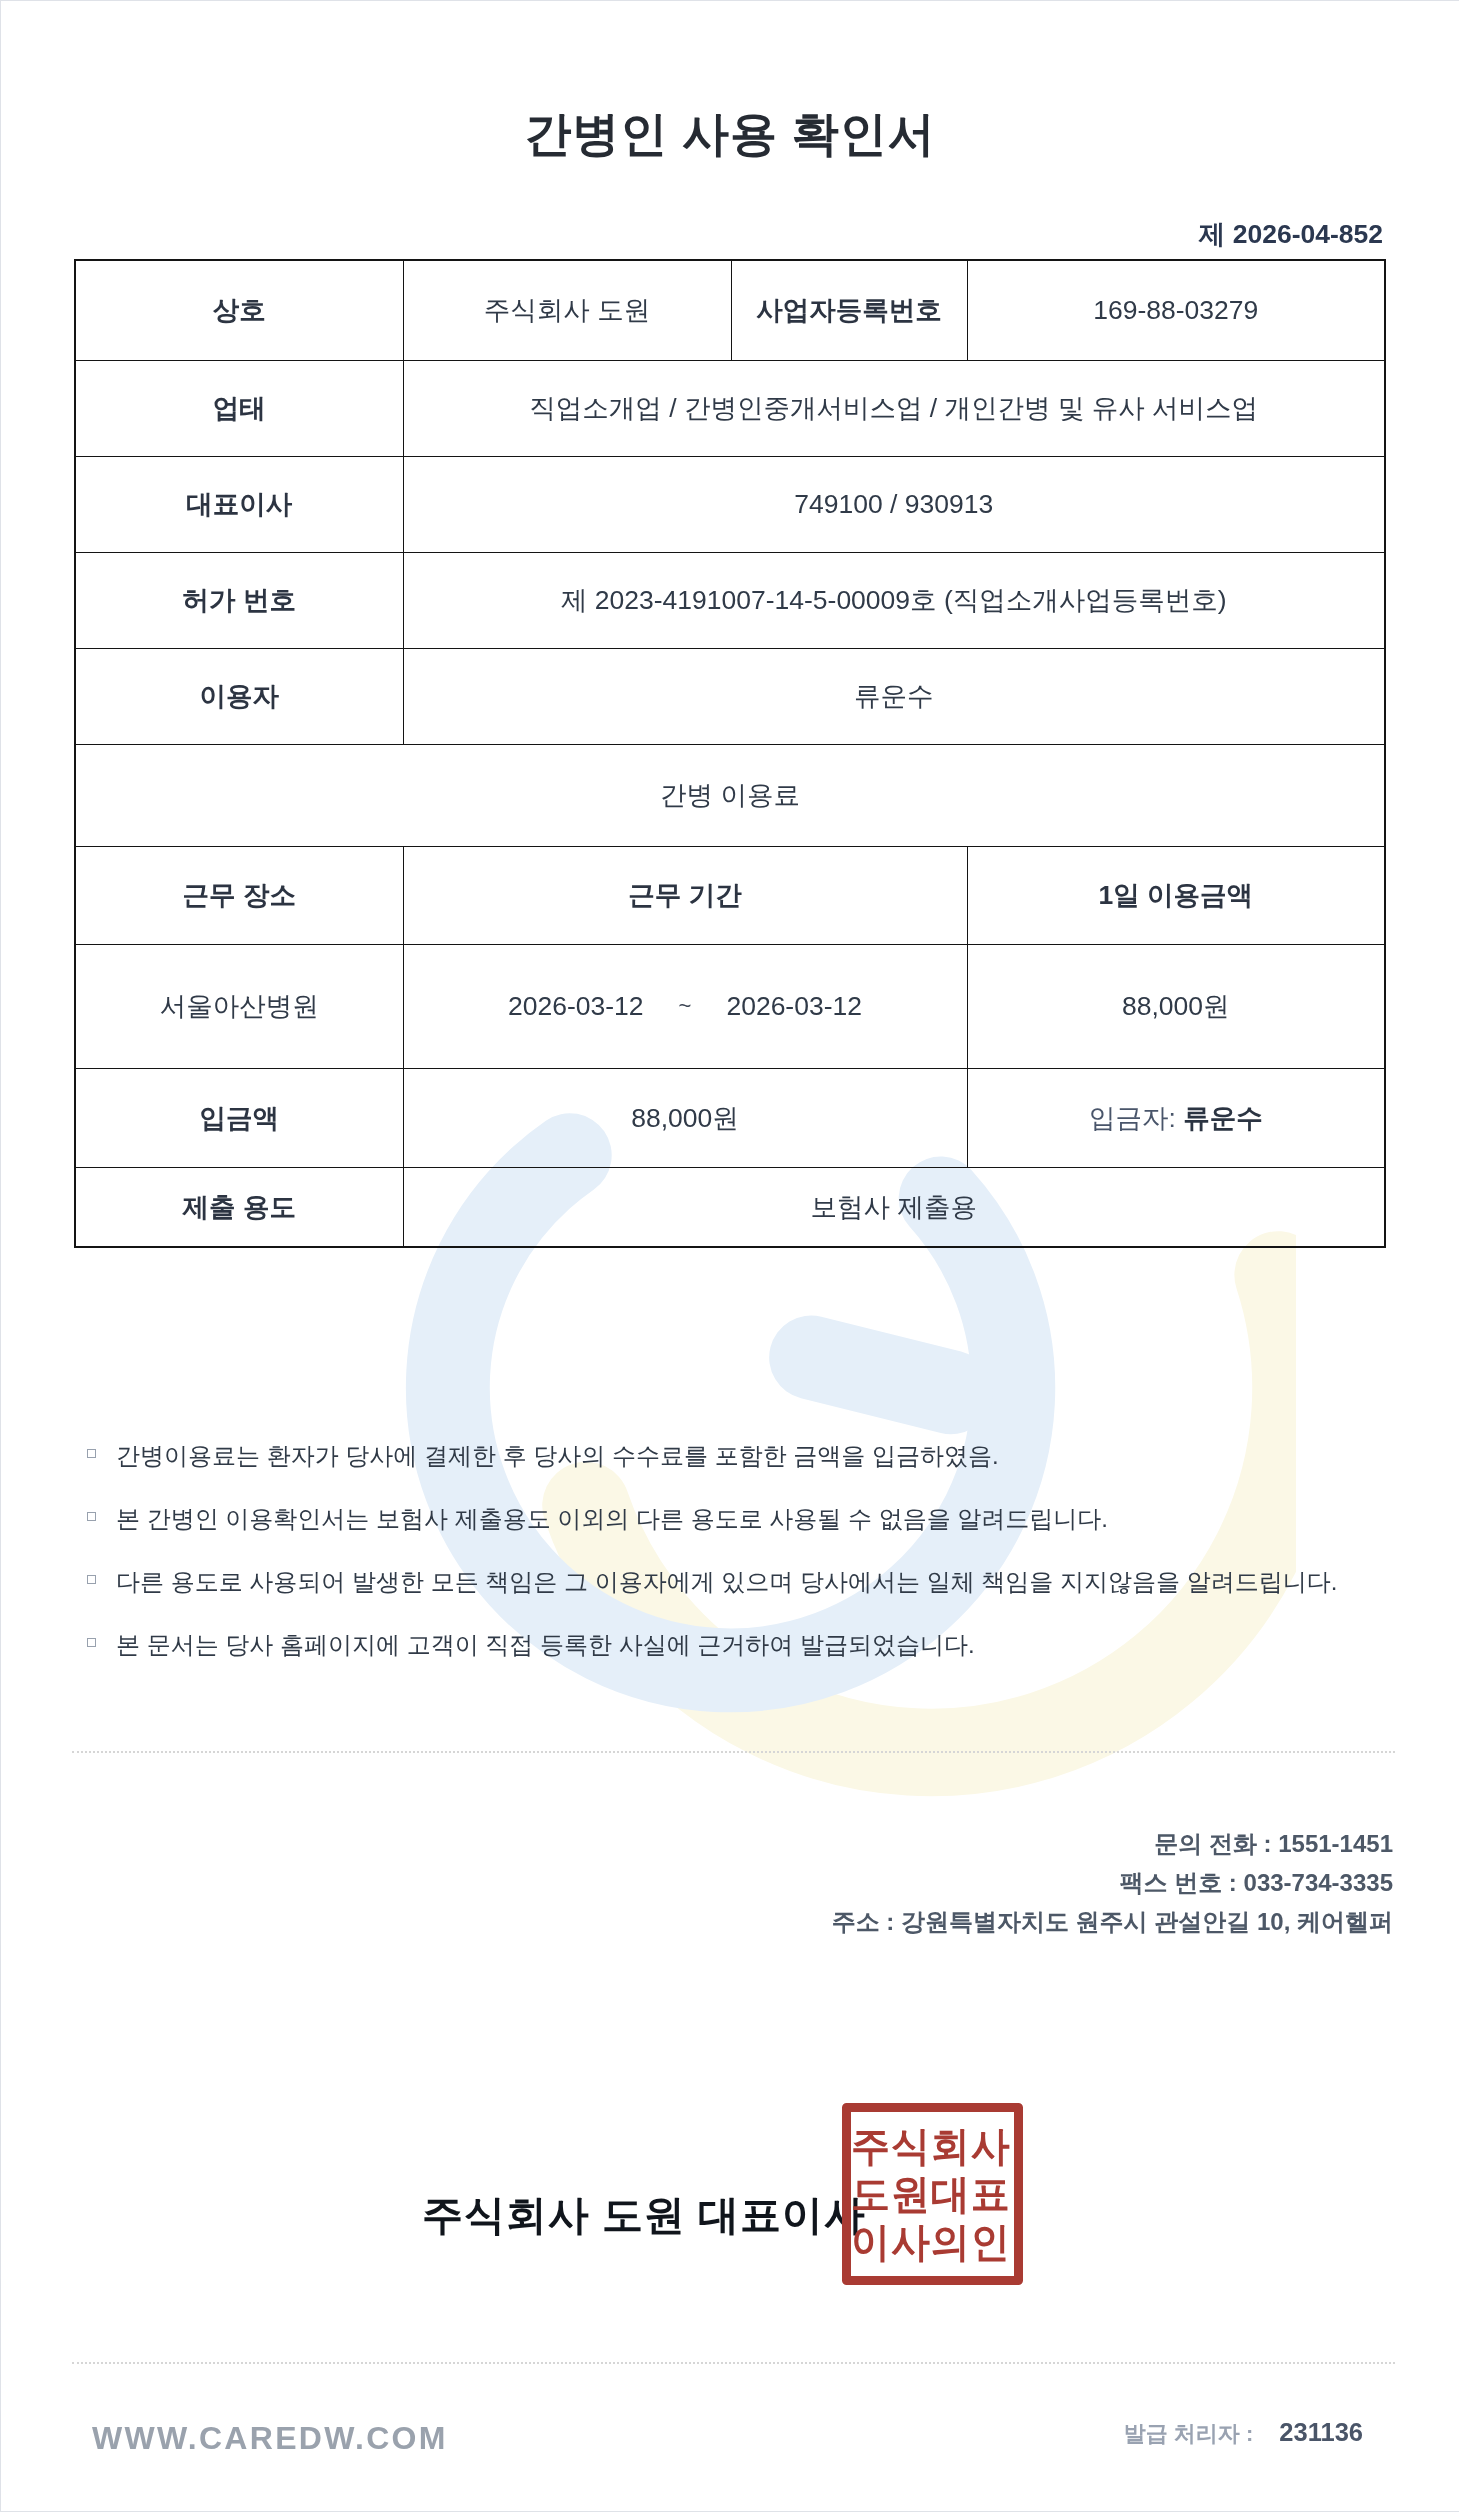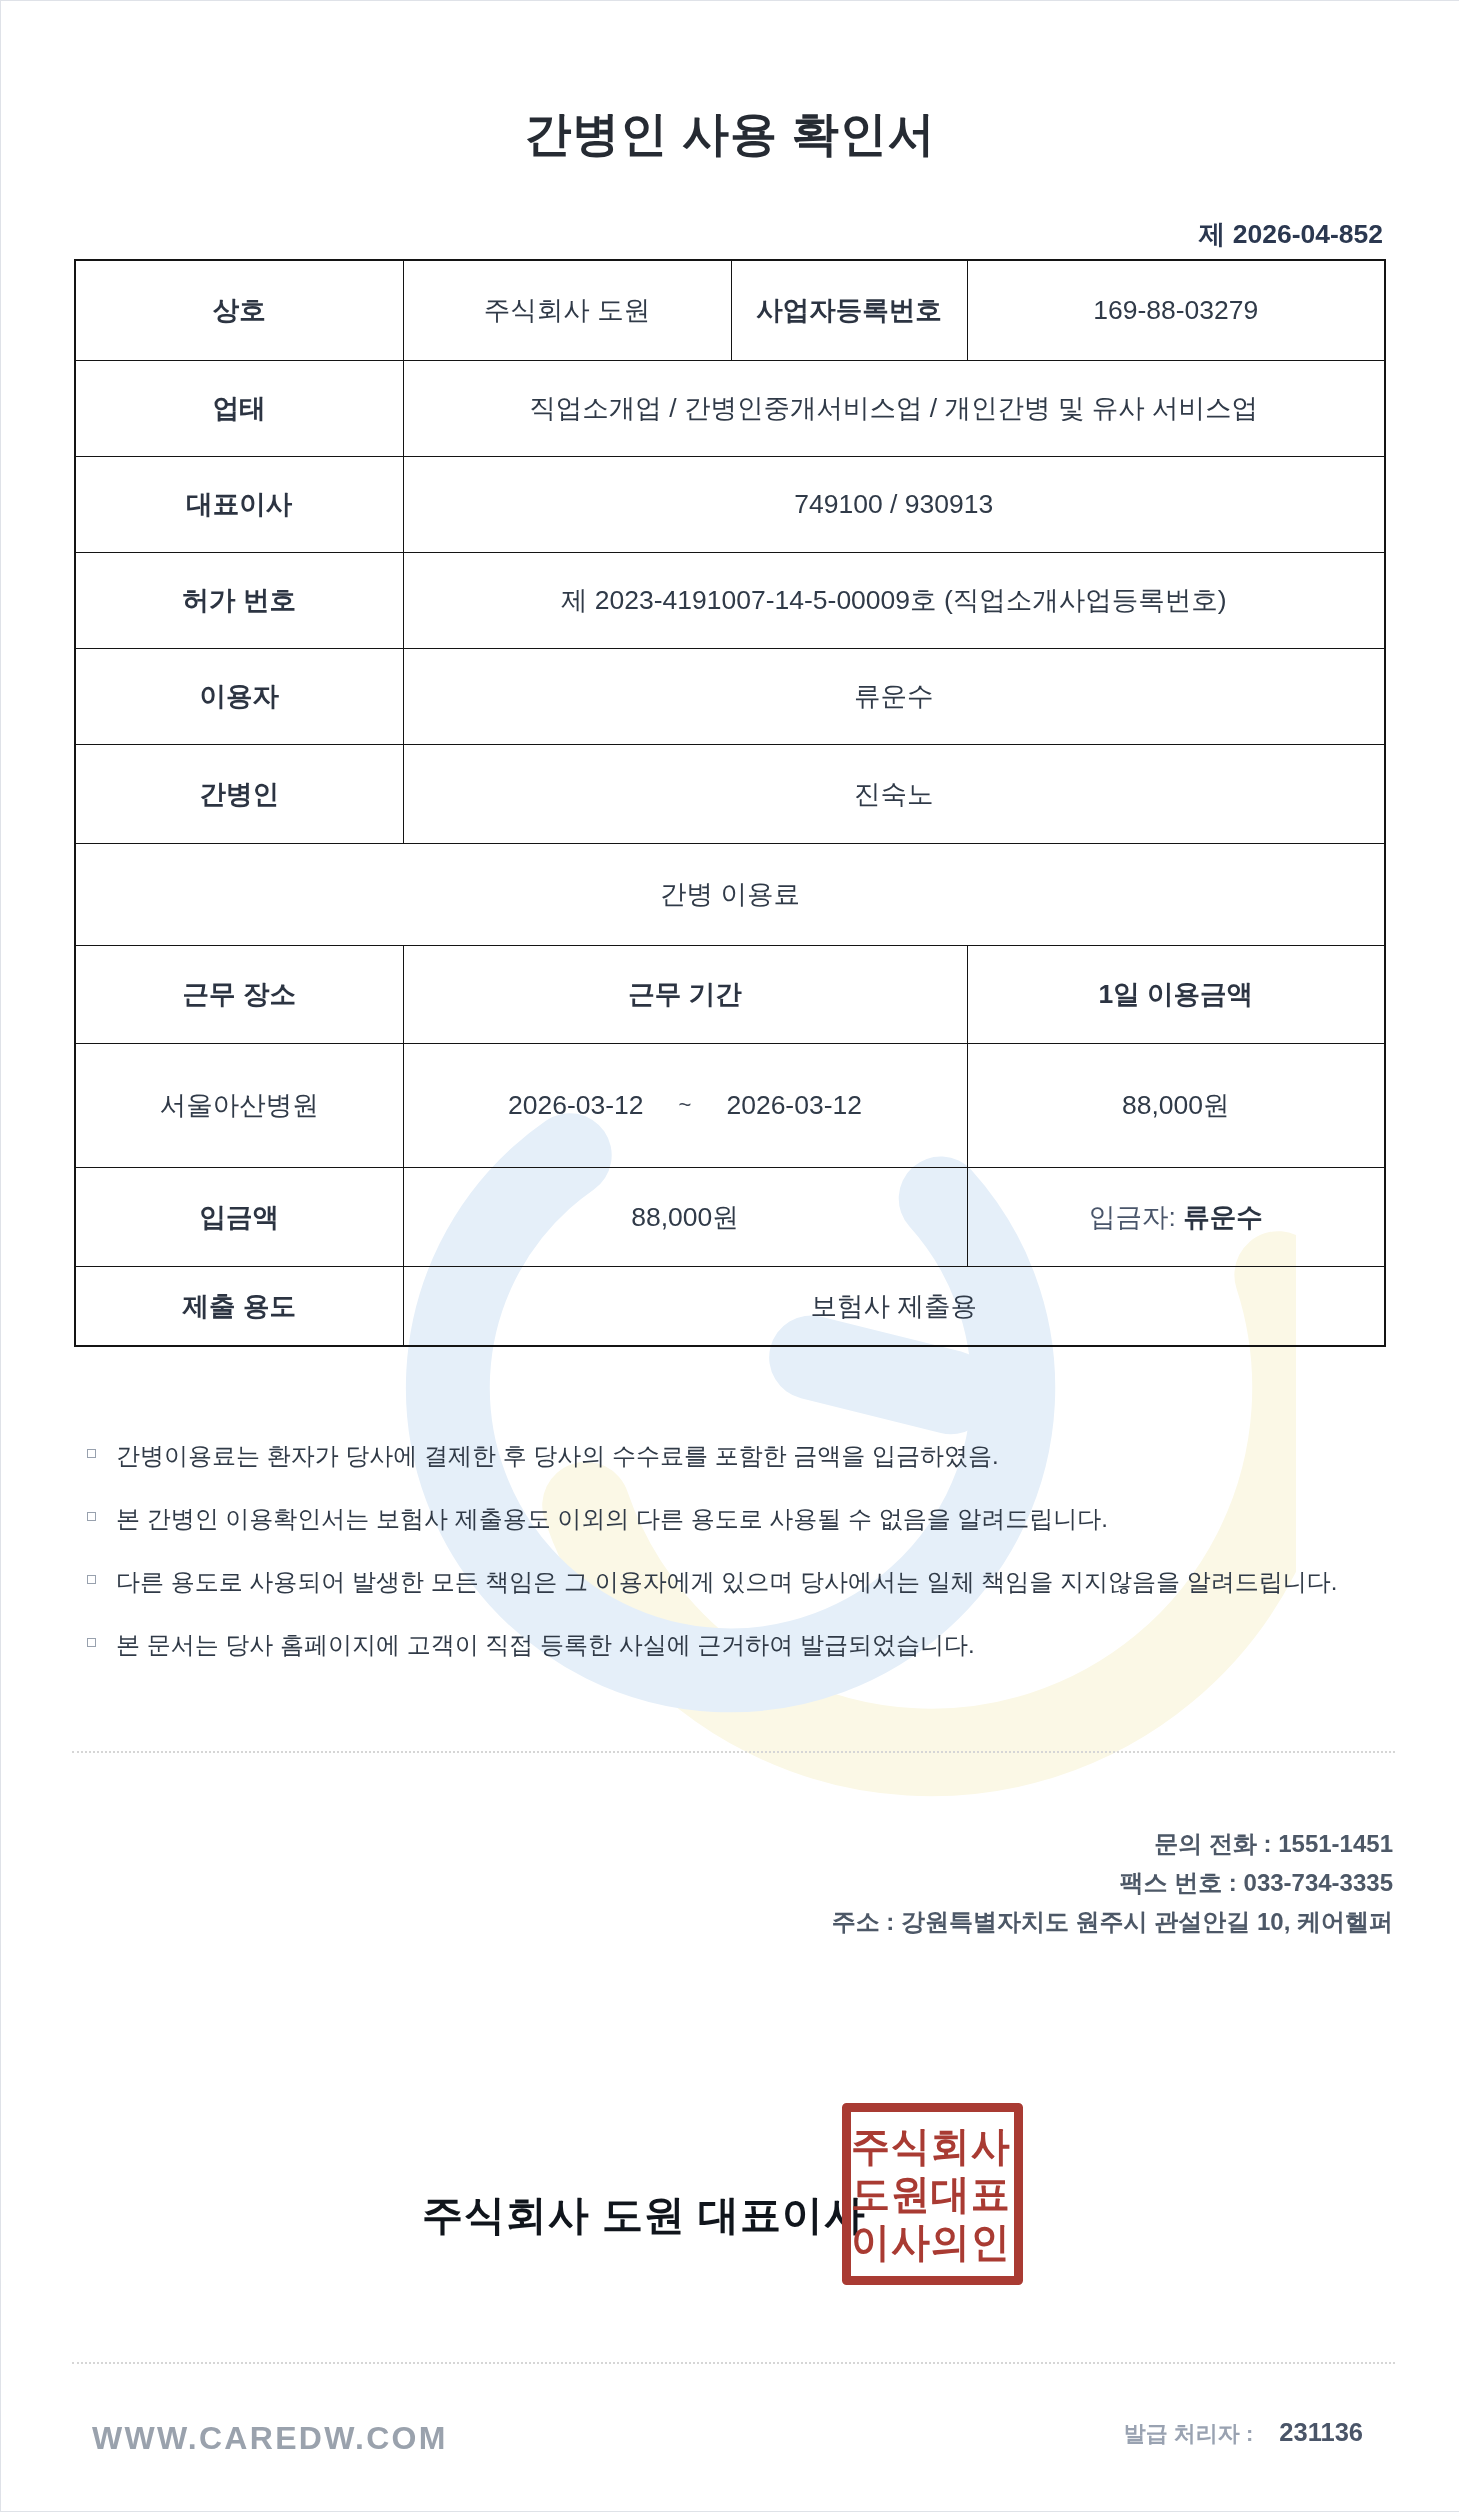--- a/index.html
+++ b/index.html
@@ -129,24 +129,20 @@
       <td colspan="3">749100 / 930913</td>
     </tr>
     <tr style="height:96px">
       <th>허가 번호</th>
       <td colspan="3">제 2023-4191007-14-5-00009호 (직업소개사업등록번호)</td>
     </tr>
     <tr style="height:96px">
       <th>이용자</th>
       <td colspan="3">류운수</td>
     </tr>
-    <tr style="height:99px">
-      <th>간병인</th>
-      <td colspan="3">진숙노</td>
-    </tr>
     <tr style="height:102px">
       <td colspan="4" class="section-title">간병 이용료</td>
     </tr>
     <tr style="height:98px">
       <th>근무 장소</th>
       <th colspan="2">근무 기간</th>
       <th>1일 이용금액</th>
     </tr>
     <tr style="height:124px">
       <td>서울아산병원</td>

